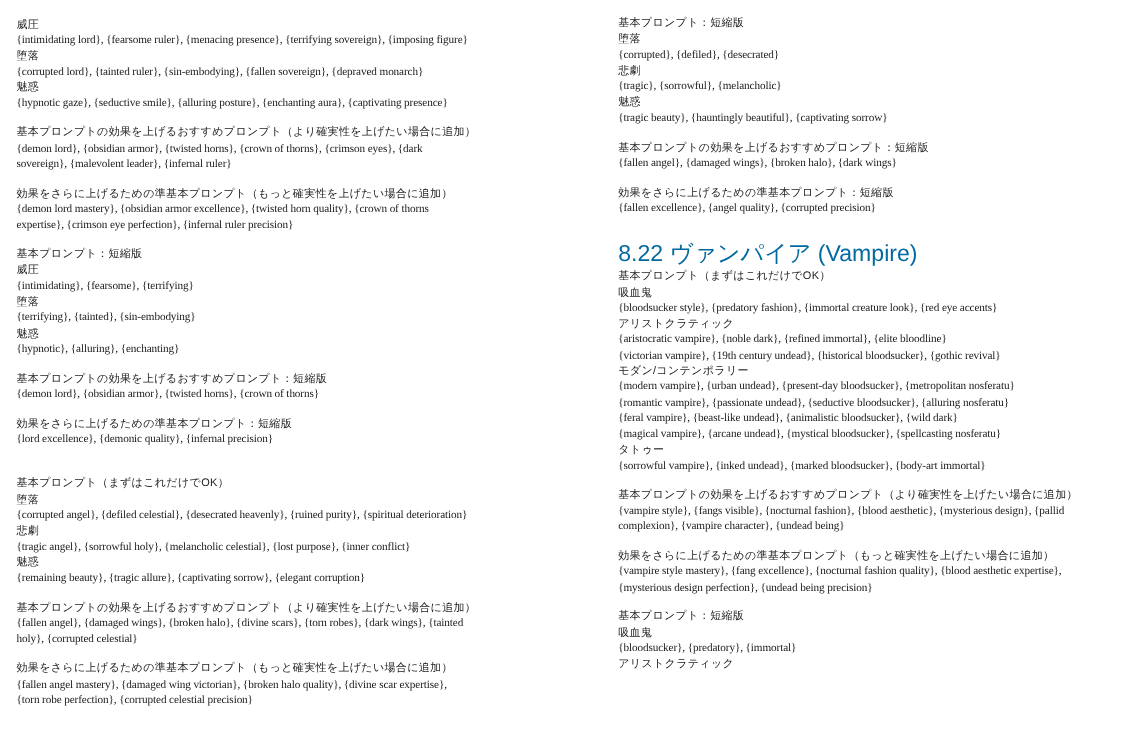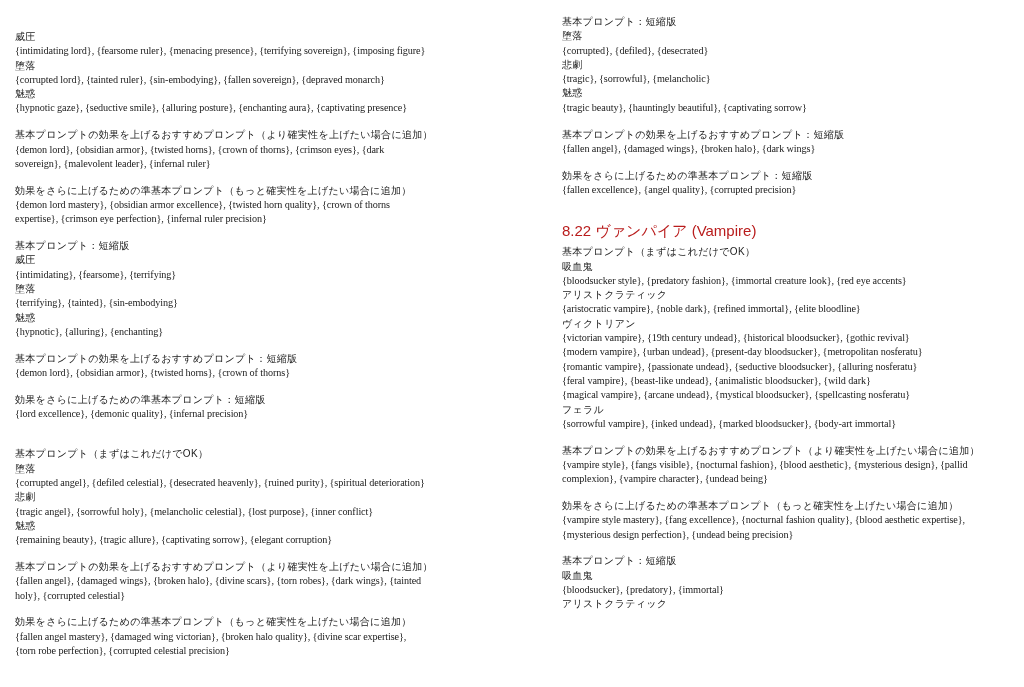--- a/index.html
+++ b/index.html
@@ -4,28 +4,28 @@
 <style>
   html, body { margin:0; padding:0; background:#ffffff; }
   body { width:1024px; height:687px; overflow:hidden; position:relative;
          font-family:"Liberation Sans", "DejaVu Sans", sans-serif; color:#1a1a1a; }
   .col { position:absolute; top:0; }
   .col-left { left:15px; width:500px; }
   .col-right { left:562px; width:450px; }
   .block { position:relative; }
   .line { font-size:10.2px; line-height:14.3px; white-space:nowrap; letter-spacing:-0.1px;font-family:Liberation Serif, serif; }
   .label { font-size:10px; line-height:14.3px; color:#222; letter-spacing:0.3px; }
-  .heading { font-size:15px; line-height:20px; color:#b91c1c; }
+  .heading { font-size:21px; line-height:20px; color:#0369a1; }
   .gap { height:12.5px; }
   .hgap { height:18px; }
 </style>
 </head>
 <body>
 
-<div class="col col-left" style="top:16px;margin-top:14px;">
+<div class="col col-left" style="top:16px;">
   <div class="block">
     <div class="label">威圧</div>
     <div class="line">{intimidating lord}, {fearsome ruler}, {menacing presence}, {terrifying sovereign}, {imposing figure}</div>
     <div class="label">堕落</div>
     <div class="line">{corrupted lord}, {tainted ruler}, {sin-embodying}, {fallen sovereign}, {depraved monarch}</div>
     <div class="label">魅惑</div>
     <div class="line">{hypnotic gaze}, {seductive smile}, {alluring posture}, {enchanting aura}, {captivating presence}</div>
   </div>
   <div class="gap"></div>
   <div class="block">
@@ -102,27 +102,27 @@
   </div>
   <div class="hgap" style="height:24px;"></div>
   <div class="block">
     <div class="heading">8.22 ヴァンパイア (Vampire)</div>
     <div style="height:4px;"></div>
     <div class="label">基本プロンプト（まずはこれだけでOK）</div>
     <div class="label">吸血鬼</div>
     <div class="line">{bloodsucker style}, {predatory fashion}, {immortal creature look}, {red eye accents}</div>
     <div class="label">アリストクラティック</div>
     <div class="line">{aristocratic vampire}, {noble dark}, {refined immortal}, {elite bloodline}</div>
-    <div class="label">ヴィクトリアン</div>
     <div class="line">{victorian vampire}, {19th century undead}, {historical bloodsucker}, {gothic revival}</div>
+    <div class="label">モダン/コンテンポラリー</div>
     <div class="line">{modern vampire}, {urban undead}, {present-day bloodsucker}, {metropolitan nosferatu}</div>
     <div class="line">{romantic vampire}, {passionate undead}, {seductive bloodsucker}, {alluring nosferatu}</div>
     <div class="line">{feral vampire}, {beast-like undead}, {animalistic bloodsucker}, {wild dark}</div>
     <div class="line">{magical vampire}, {arcane undead}, {mystical bloodsucker}, {spellcasting nosferatu}</div>
-    <div class="label">フェラル</div>
+    <div class="label">タトゥー</div>
     <div class="line">{sorrowful vampire}, {inked undead}, {marked bloodsucker}, {body-art immortal}</div>
     <div class="gap"></div>
     <div class="label">基本プロンプトの効果を上げるおすすめプロンプト（より確実性を上げたい場合に追加）</div>
     <div class="line">{vampire style}, {fangs visible}, {nocturnal fashion}, {blood aesthetic}, {mysterious design}, {pallid</div>
     <div class="line">complexion}, {vampire character}, {undead being}</div>
     <div class="gap"></div>
     <div class="label">効果をさらに上げるための準基本プロンプト（もっと確実性を上げたい場合に追加）</div>
     <div class="line">{vampire style mastery}, {fang excellence}, {nocturnal fashion quality}, {blood aesthetic expertise},</div>
     <div class="line">{mysterious design perfection}, {undead being precision}</div>
     <div class="gap"></div>

